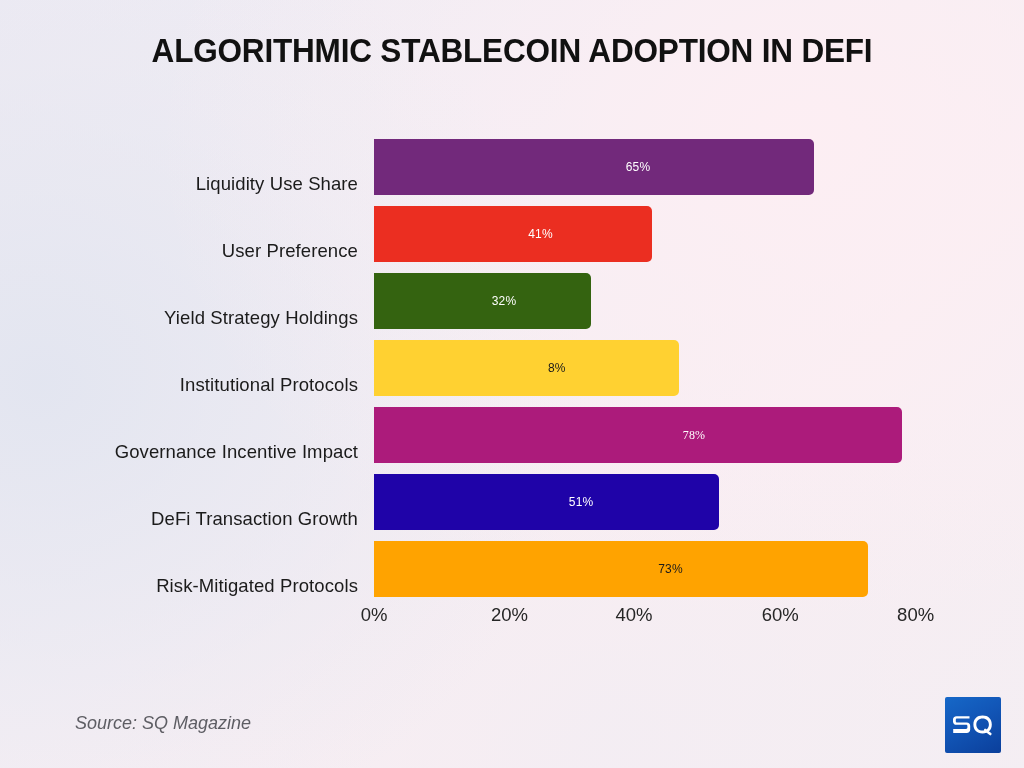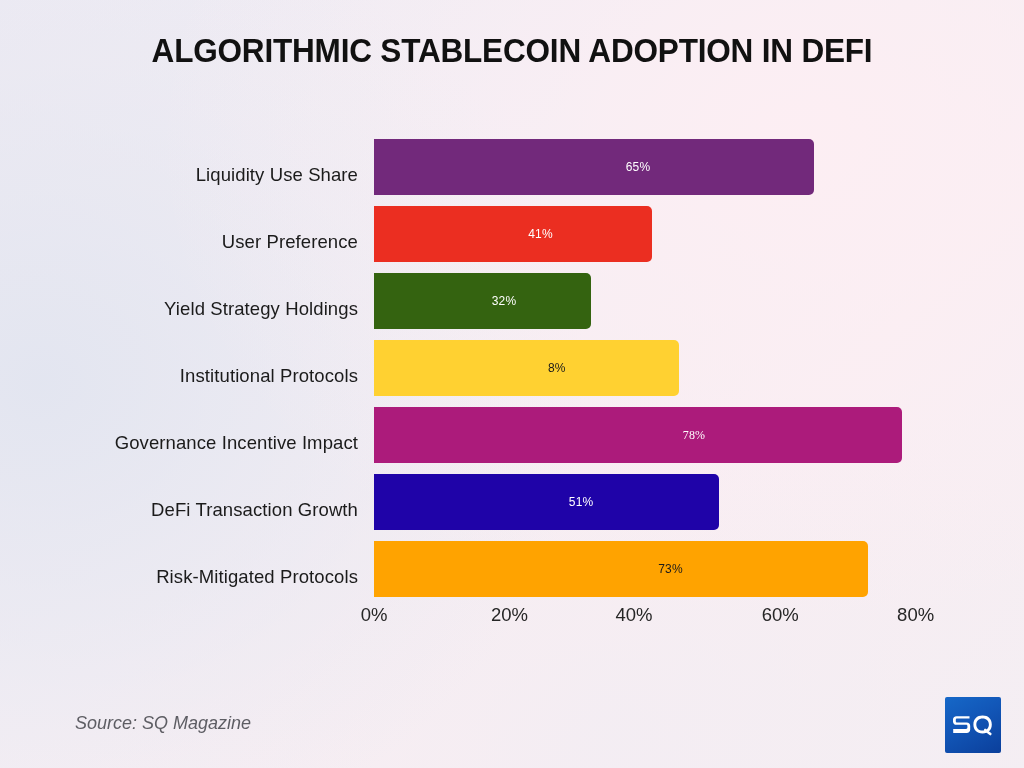--- a/index.html
+++ b/index.html
@@ -55,21 +55,21 @@
 
   .bar-row {
     position: absolute;
     left: 0;
     height: 56px;
   }
 
   .cat-label {
     position: absolute;
     right: calc(100% + 16px);
-    top: 8px;
+    top: 17px;
     height: 56px;
     line-height: 56px;
     white-space: nowrap;
     font-size: 18.5px;
     color: #1b1b1b;
     font-family: "Liberation Sans", sans-serif;
     letter-spacing: 0.1px;
   }
 
   .bar {

